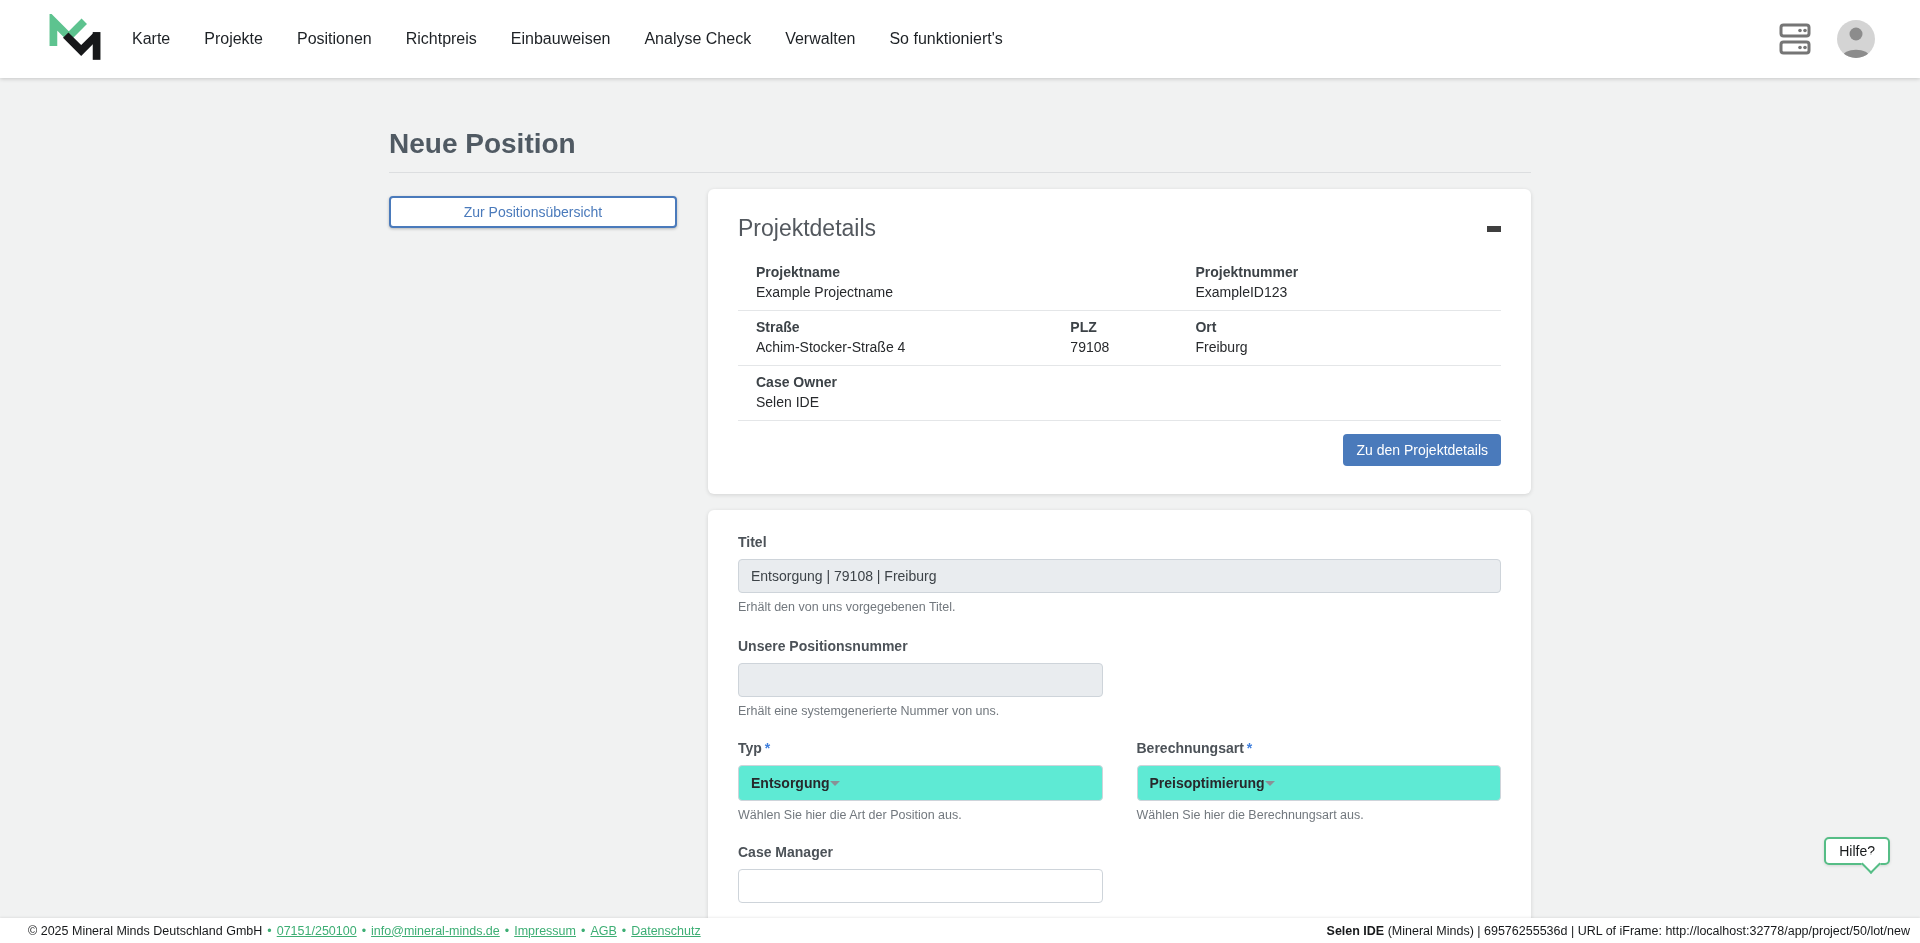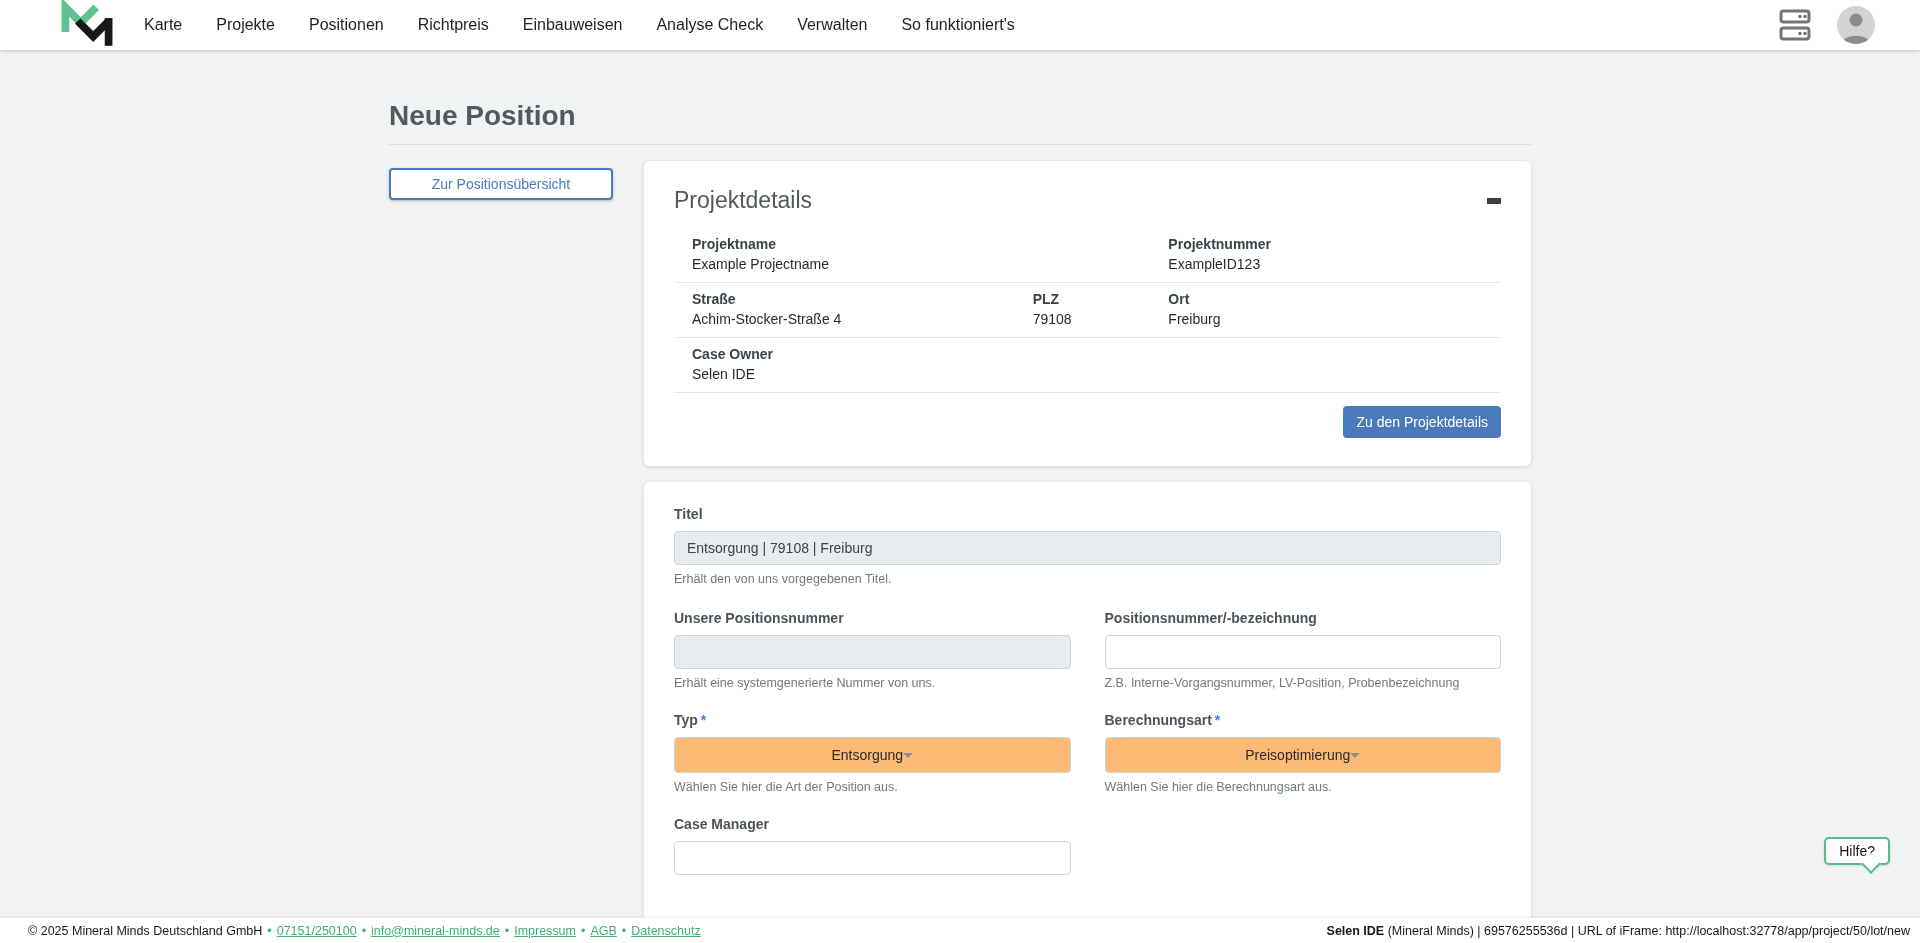--- a/index.html
+++ b/index.html
@@ -6,46 +6,46 @@
   html, body { width: 1920px; height: 943px; overflow: hidden; }
   body {
     font-family: "Liberation Sans", sans-serif;
     background: #f1f2f2;
     color: #212529;
     position: relative;
   }
 
   
   .header {
-    height: 50px;
+    height: 78px;
     background: #fff;
     display: flex;
     align-items: center;
-    padding: 0 45px 0 60px;
+    padding: 0 45px 0 48px;
     box-shadow: 0 1px 4px rgba(0,0,0,.18);
     position: relative;
     z-index: 10;
   }
   .logo { width: 54px; height: 50px; margin-right: 30px; flex: 0 0 auto; }
   .nav { display: flex; align-items: center; gap: 34px; }
   .nav-item { font-size: 16px; color: #1d2125; cursor: pointer; white-space: nowrap; }
   .header-right { margin-left: auto; display: flex; align-items: center; gap: 26px; }
   .server-icon { width: 32px; height: 34px; cursor: pointer; }
   .avatar {
     width: 38px; height: 38px; border-radius: 50%;
     background: #d4d4d4; overflow: hidden; cursor: pointer;
     display: flex; align-items: flex-end; justify-content: center;
   }
 
   
   .main { width: 1142px; margin: 0 auto; padding-top: 50px; }
   .page-title { font-size: 28px; font-weight: bold; color: #505a63; margin-bottom: 12px; }
   .title-rule { border: none; border-top: 1px solid #dcdee0; margin-bottom: 16px; }
   .content-row { display: flex; align-items: flex-start; }
-  .left-col { width: 224px; margin-right: 31px; flex: 0 0 auto; }
+  .left-col { width: 288px; margin-right: 31px; flex: 0 0 auto; }
   .right-col { flex: 1; }
 
   .outline-btn {
     display: block; width: 100%;
     margin-top: 7px;
     background: #fff;
     border: 2px solid #4a7abb;
     color: #4a7abb;
     font-size: 14px;
     font-family: "Liberation Sans", sans-serif;
@@ -100,22 +100,22 @@
     padding: 0 12px; font-size: 14px; color: #212529;
     font-family: "Liberation Sans", sans-serif;
     background: #fff; outline: none;
   }
   .text-input:disabled { background: #e9ecef; color: #3d4348; }
   .helper { font-size: 12.5px; color: #72787e; margin-top: 7px; }
   .form-row-full { margin-bottom: 24px; }
   .form-grid { display: grid; grid-template-columns: 1fr 1fr; column-gap: 34px; margin-bottom: 22px; }
   .select-box {
     height: 36px; border: 1px solid #ced4da; border-radius: 4px;
-    background: #fdba74; display: flex; align-items: center; justify-content: center;
-    padding: 0 12px; font-size: 14px; color: #27292c; cursor: pointer;
+    background: #5eead4; display: flex; align-items: center; justify-content: flex-start;
+    padding: 0 12px; font-size: 14px; color: #27292c; cursor: pointer; font-weight: bold;
   }
   .caret-down {
     width: 0; height: 0;
     border-left: 5px solid transparent;
     border-right: 5px solid transparent;
     border-top: 5px solid #8a9096;
   }
 
   
   .help-bubble {
@@ -249,25 +249,20 @@
           <input class="text-input" disabled="" value="Entsorgung | 79108 | Freiburg" style="">
           <div class="helper">Erhält den von uns vorgegebenen Titel.</div>
         </div>
 
         <div class="form-grid">
           <div>
             <label class="form-label">Unsere Positionsnummer</label>
             <input class="text-input" disabled="" value="" style="">
             <div class="helper">Erhält eine systemgenerierte Nummer von uns.</div>
           </div>
-          <div>
-            <label class="form-label">Positionsnummer/-bezeichnung</label>
-            <input class="text-input" value="" style="">
-            <div class="helper">Z.B. Interne-Vorgangsnummer, LV-Position, Probenbezeichnung</div>
-          </div>
         </div>
 
         <div class="form-grid">
           <div>
             <label class="form-label"><span>Typ</span><span class="required-star">*</span></label>
             <div class="select-box">
               <span>Entsorgung</span>
               <span class="caret-down"></span>
             </div>
             <div class="helper">Wählen Sie hier die Art der Position aus.</div>

